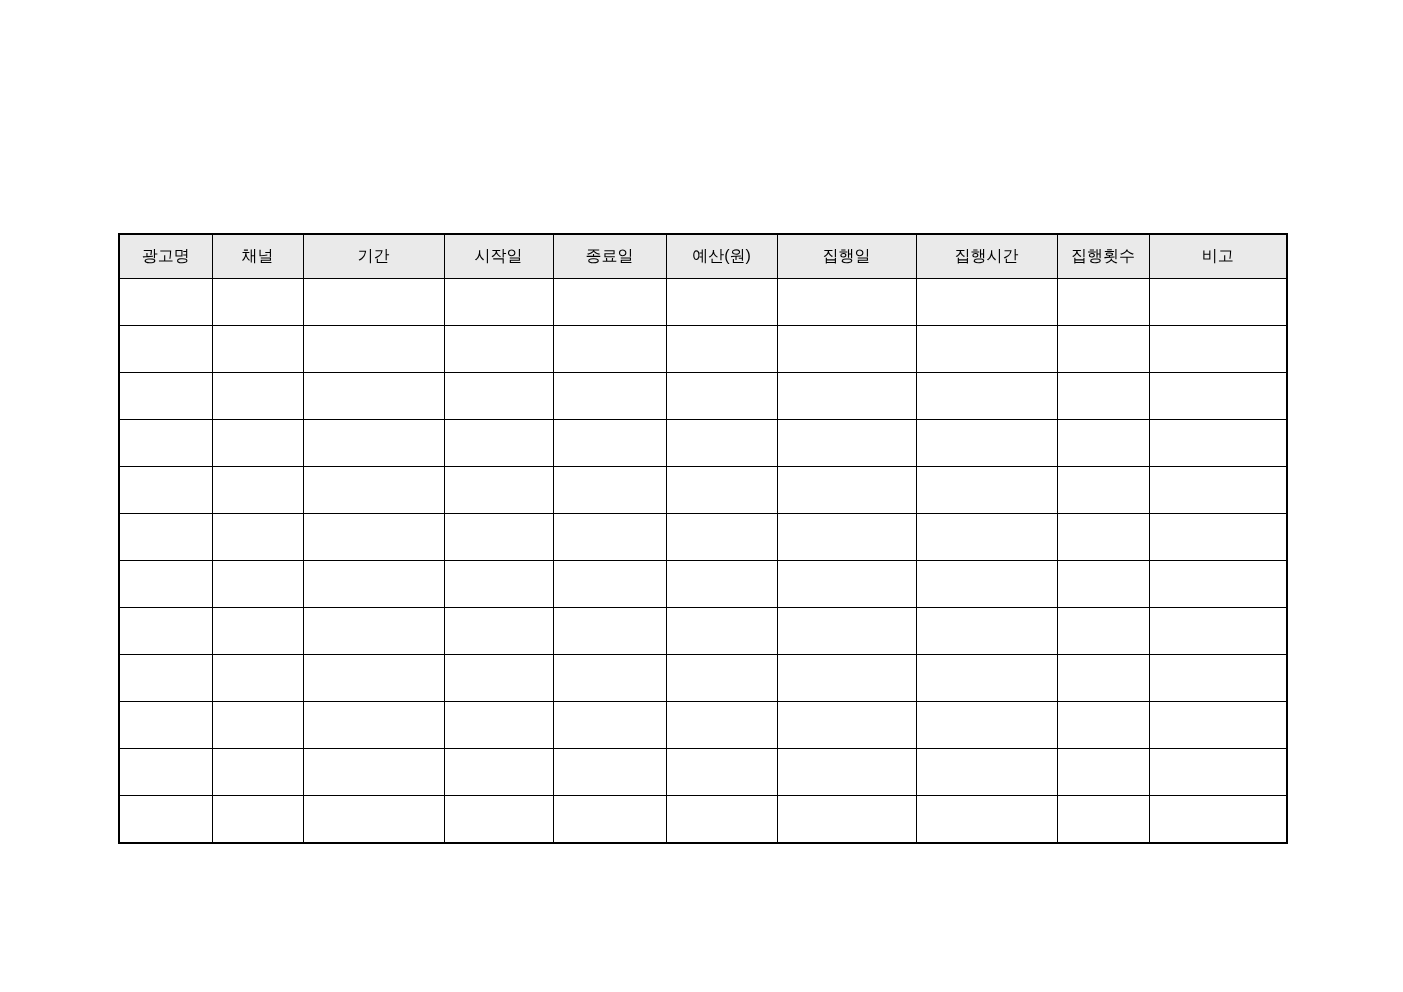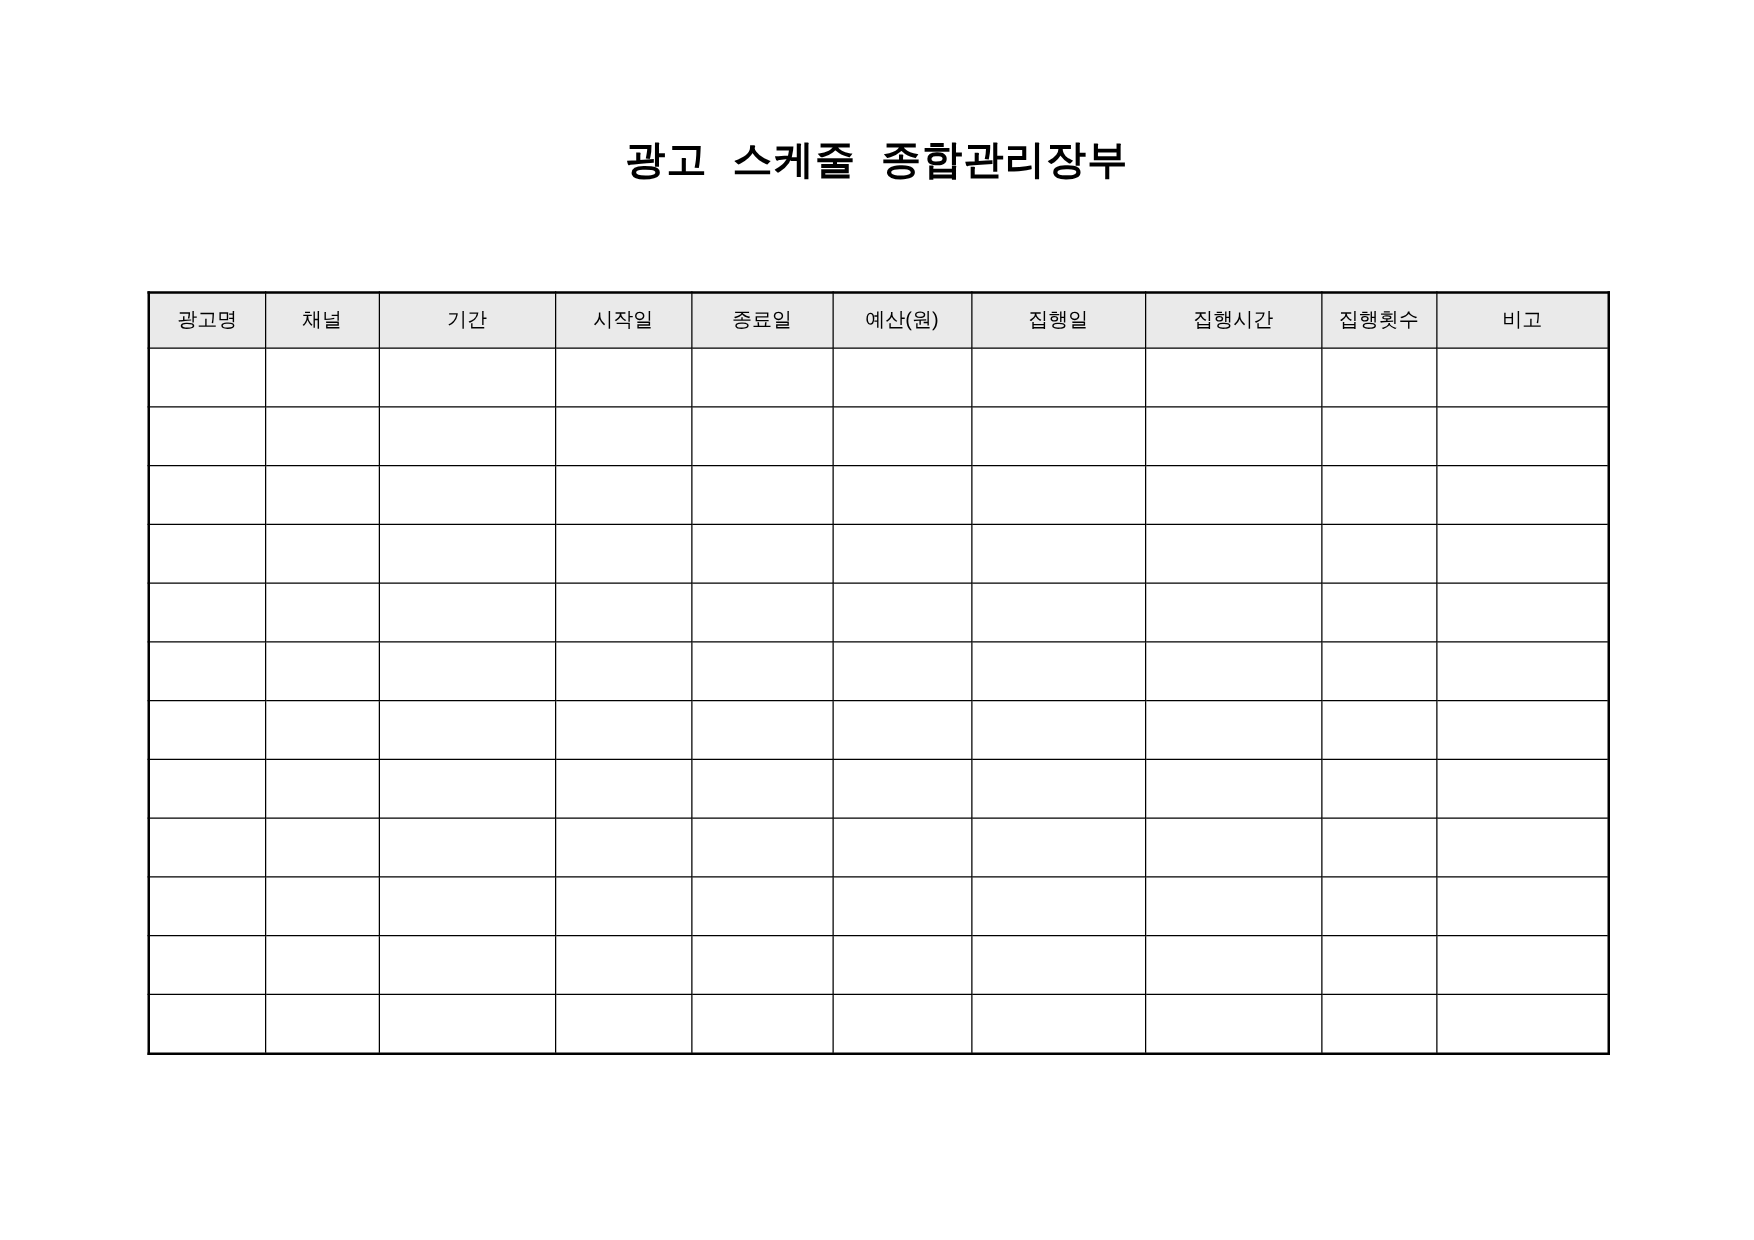--- a/index.html
+++ b/index.html
@@ -58,21 +58,20 @@
     height: 46px;
     background: #ffffff;
     font-size: 15px;
   }
 </style>
 </head>
 <body>
 
 <div class="page">
 
-  <h1 class="doc-title">광고 스케줄 종합관리장부</h1>
 
   <table class="ledger">
     <colgroup id="ledger-colgroup">
         <col style="width: 93px;">
         <col style="width: 91px;">
         <col style="width: 141px;">
         <col style="width: 109px;">
         <col style="width: 113px;">
         <col style="width: 111px;">
         <col style="width: 139px;">

